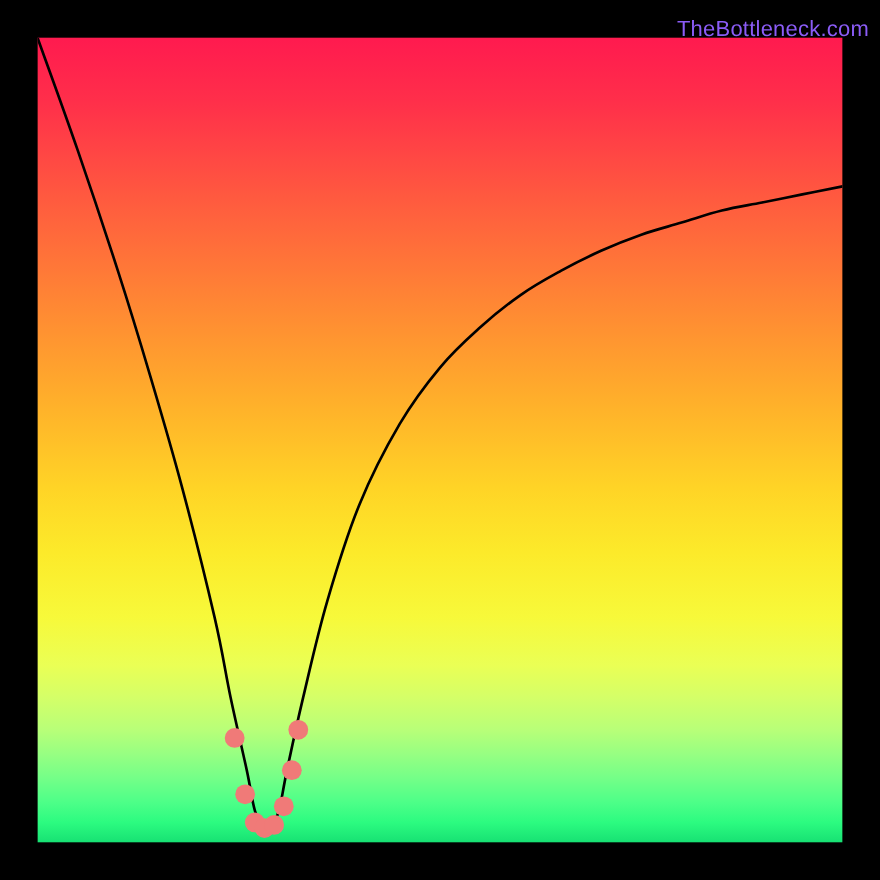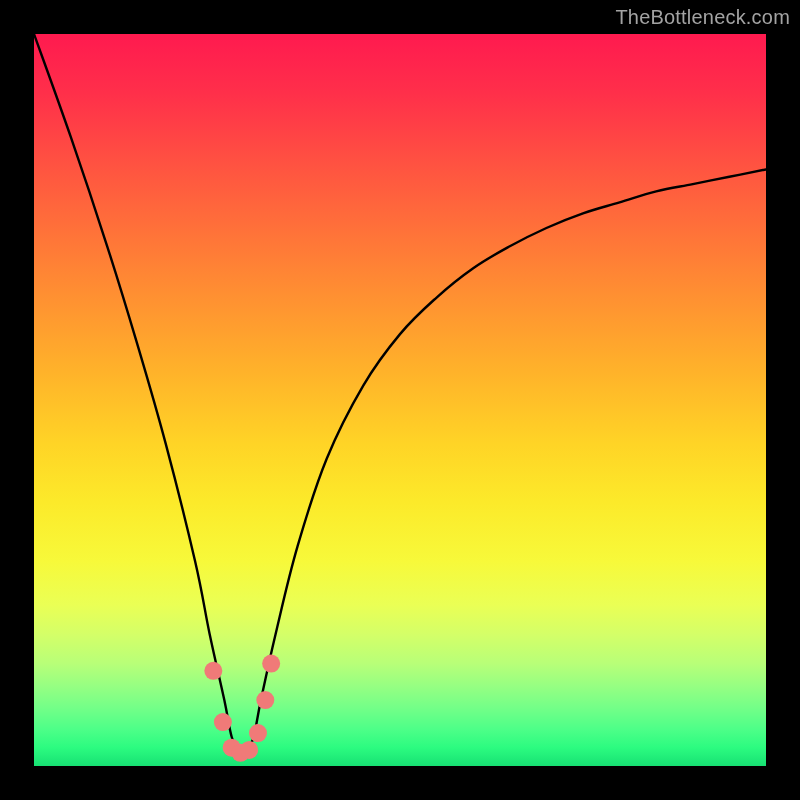--- a/index.html
+++ b/index.html
@@ -51,23 +51,23 @@
     );
   }
   svg.curve {
     position: absolute;
     inset: 0;
     width: 732px;
     height: 732px;
   }
   .attribution {
     position: absolute;
-    top: 6px;
+    top: 16px;
     right: 10px;
-    color: #a3a3a3;
+    color: #8b5cf6;
     font-size: 20px;
     letter-spacing: 0.2px;
   }
 </style>
 </head>
 <body>
 
 <div class="frame">
 
   <div class="plot">

